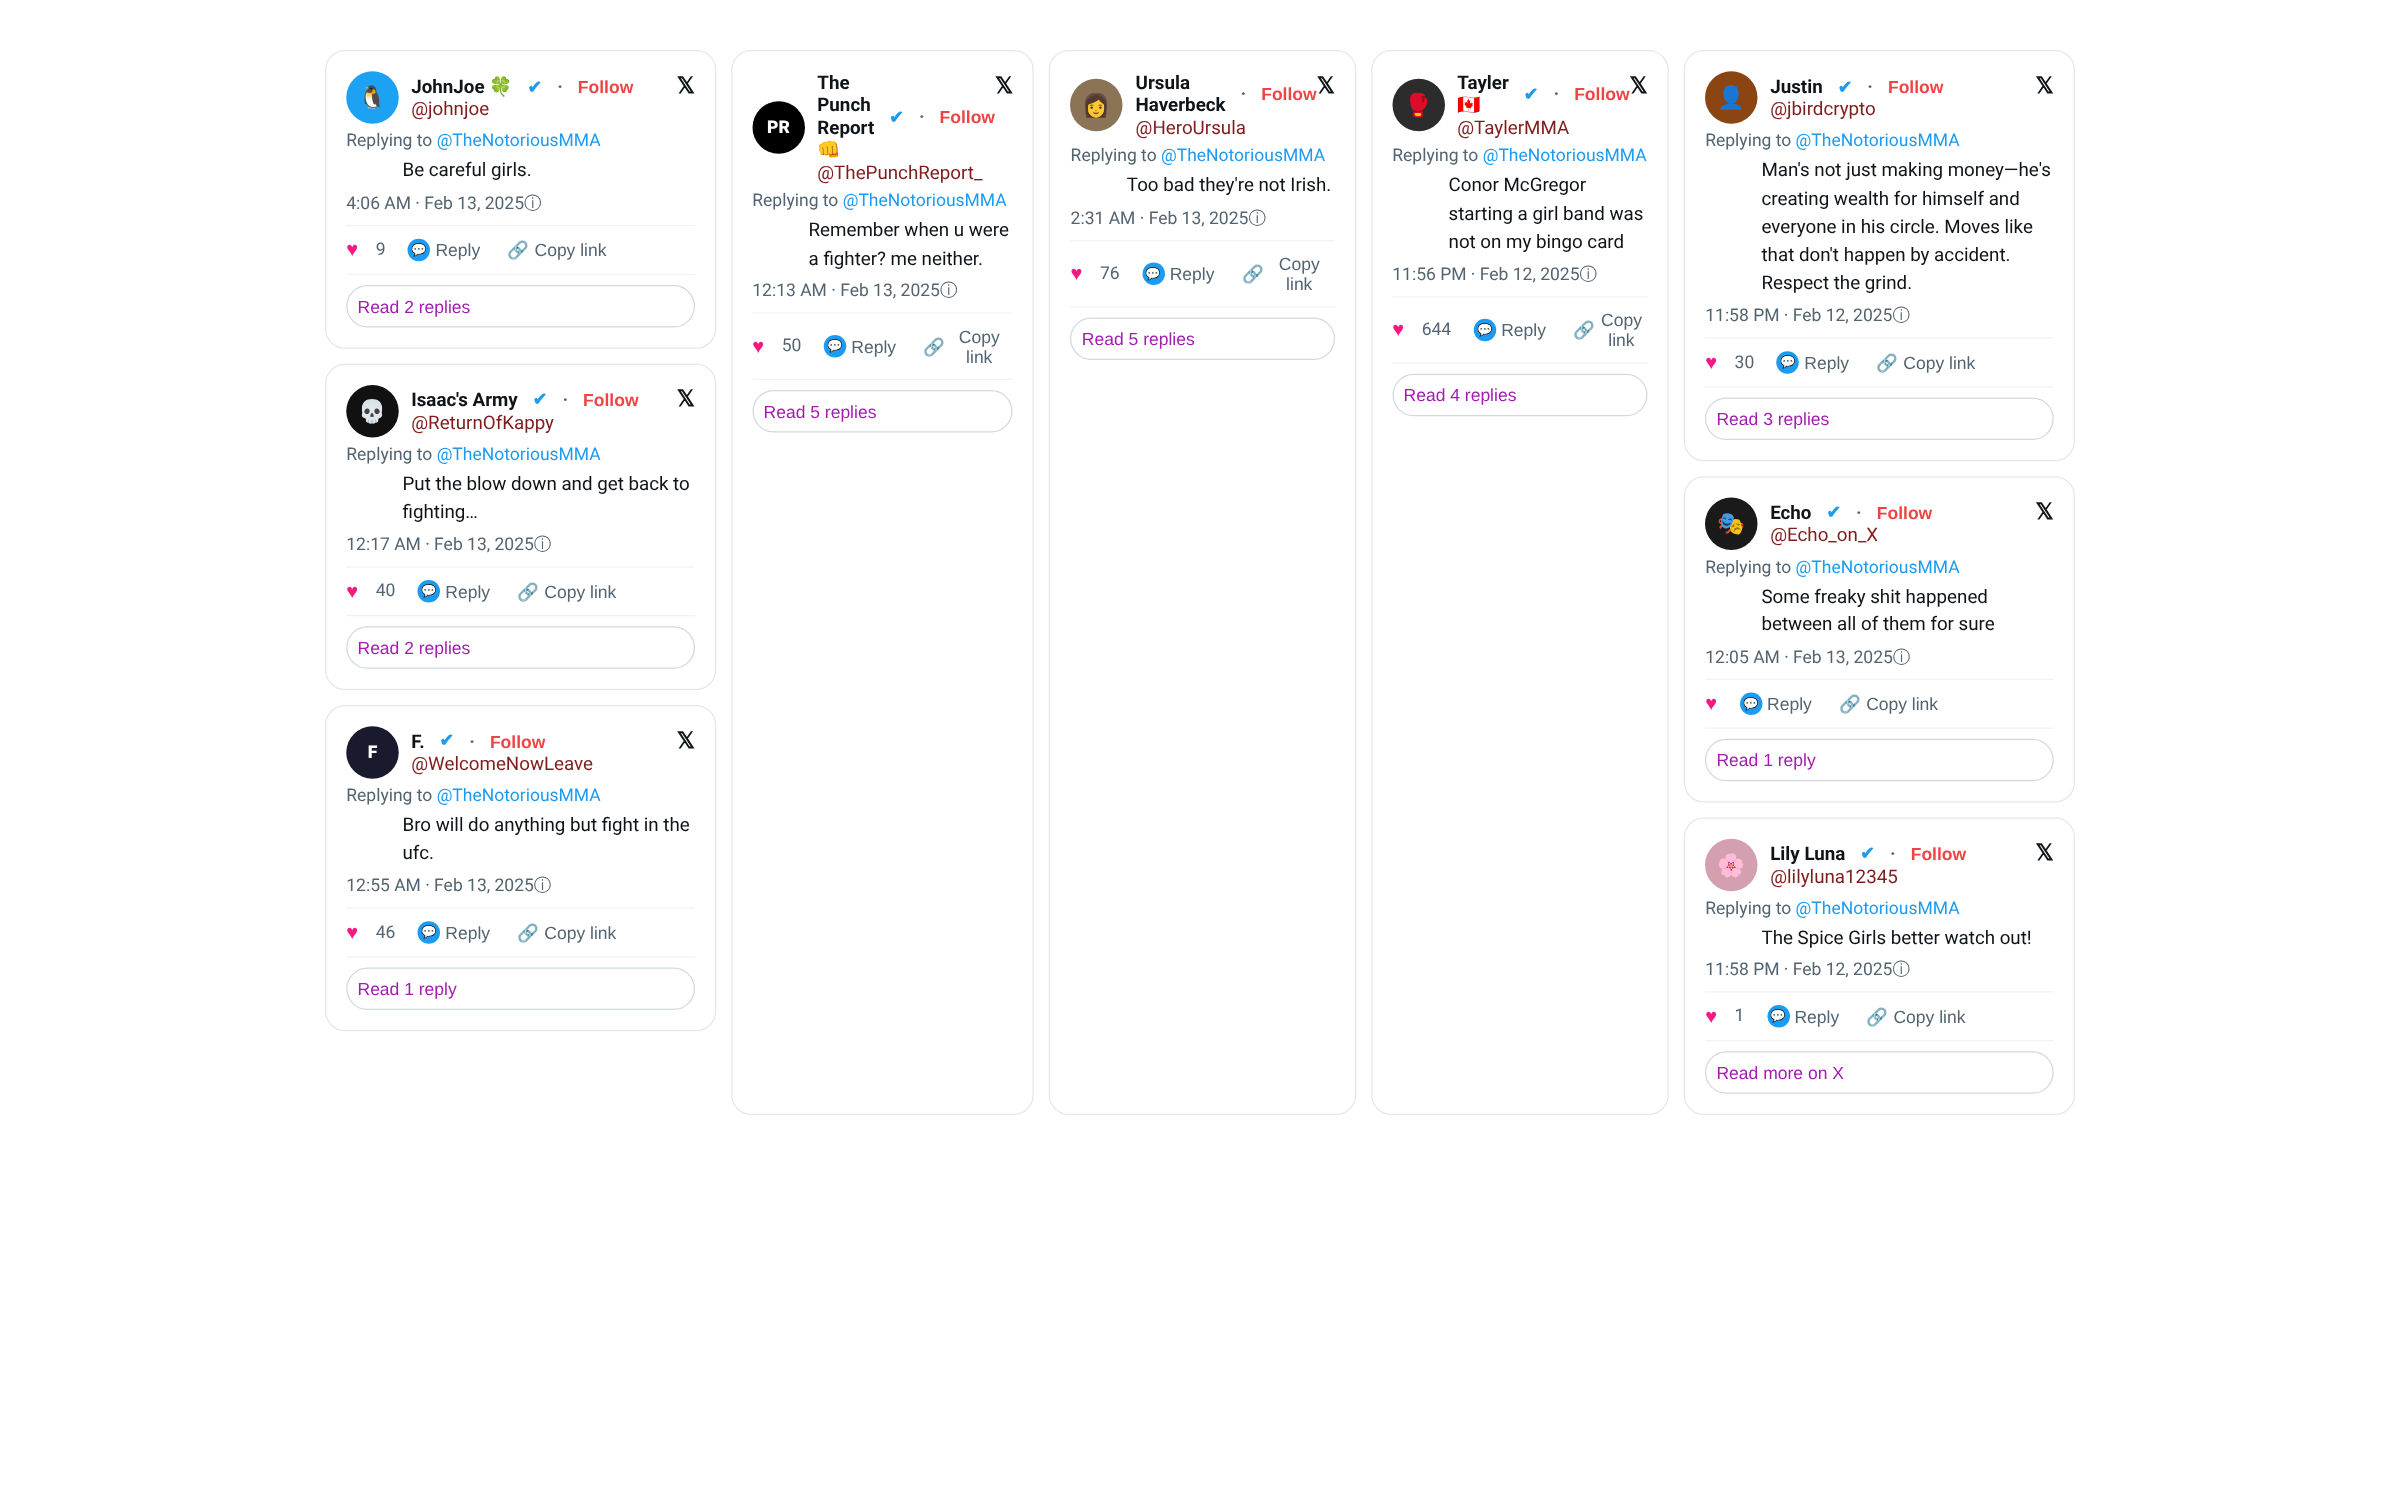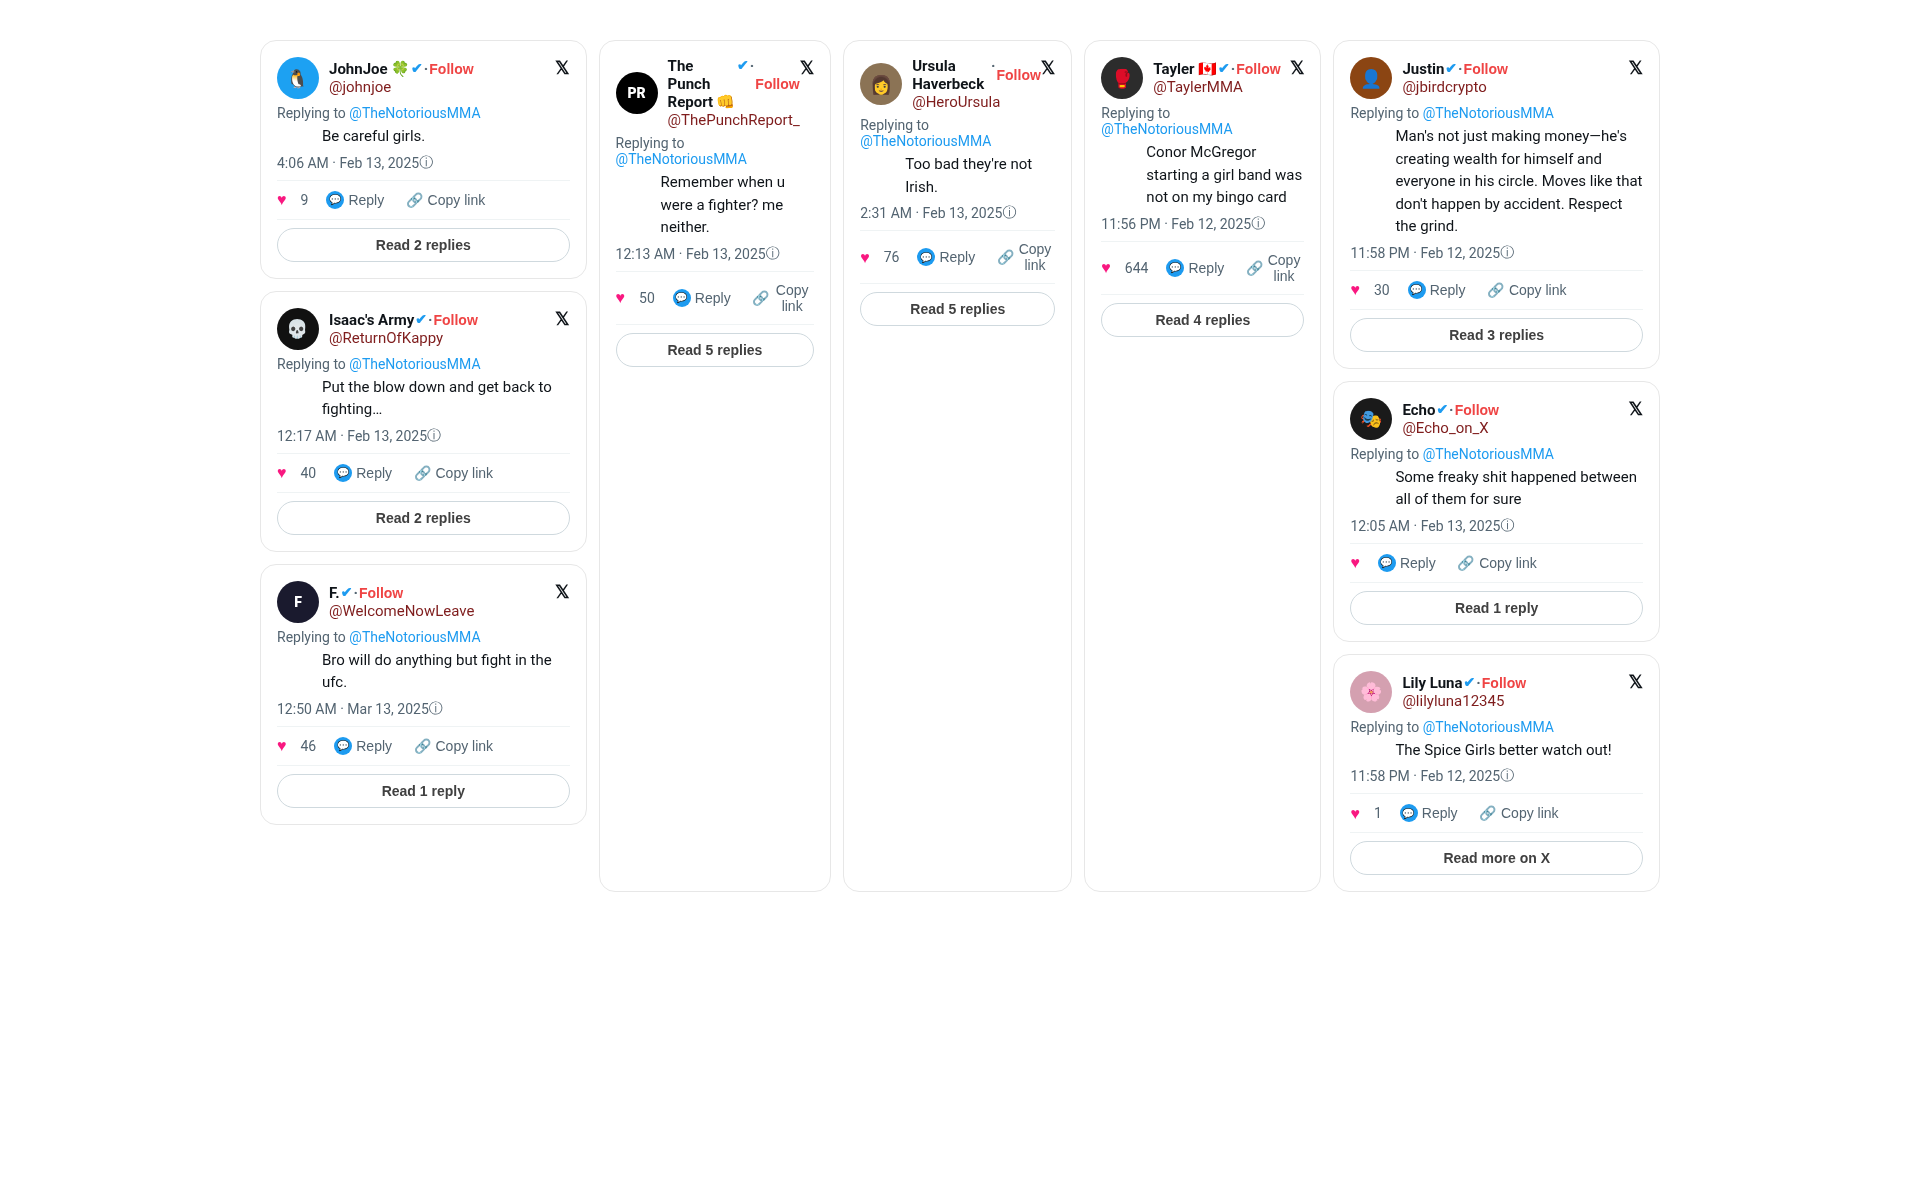--- a/index.html
+++ b/index.html
@@ -46,21 +46,22 @@
       font-size: 18px;
       overflow: hidden;
       flex-shrink: 0;
     }
     .user-info {
       display: flex;
       flex-direction: column;
     }
     .user-name-row {
       display: flex;
-      gap: 1px;
+      align-items: center;
+      gap: 12px;
       font-weight: 700;
       font-size: 15px;
       color: #0f1419;
     }
     .verified-icon {
       color: #1d9bf0;
       font-size: 14px;
     }
     .follow-btn {
       color: #ef4444;
@@ -147,25 +148,25 @@
     }
     .copy-icon {
       font-size: 14px;
     }
     .read-replies-btn {
       width: 100%;
       padding: 8px;
       background: none;
       border: 1px solid #cfd9de;
       border-radius: 20px;
-      color: #404040;
-      font-size: 14px;
-      font-weight: 700;
+      color: #a21caf;
+      font-size: 14px;
+      font-weight: 400;
       cursor: pointer;
-      text-align: center;
+      text-align: left;
     }
     .info-icon {
       font-size: 14px;
       color: #536471;
       cursor: pointer;
     }
   </style>
 </head>
 <body>
 
@@ -273,21 +274,21 @@
           </div>
         </div>
       </div>
       <button class="x-logo">𝕏</button>
     </div>
     <div class="replying-to">
       Replying to <span>@TheNotoriousMMA</span>
     </div>
     <div class="tweet-text">Bro will do anything but fight in the ufc.</div>
     <div class="tweet-meta">
-      <span>12:50 AM · Mar 13, 2025</span>
+      <span>12:55 AM · Feb 13, 2025</span>
       <span class="info-icon">ⓘ</span>
     </div>
     <div class="tweet-actions">
       <span class="heart-icon">♥</span>
       <span class="heart-count">46</span>
       <button class="action-btn">
         <span class="reply-btn-icon">💬</span>
         <span>Reply</span>
       </button>
       <button class="action-btn">

